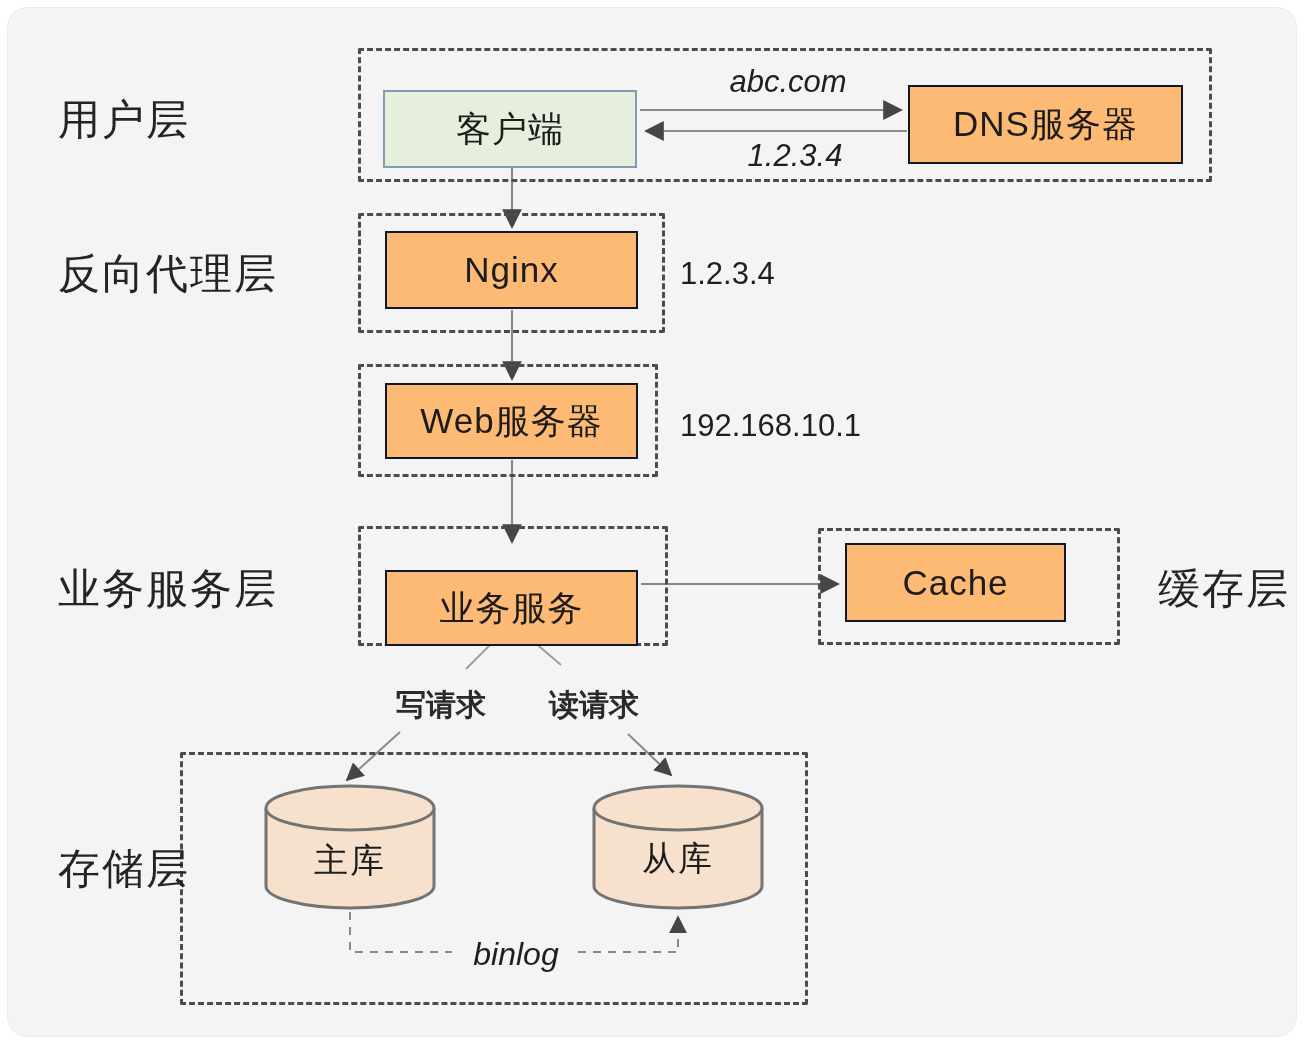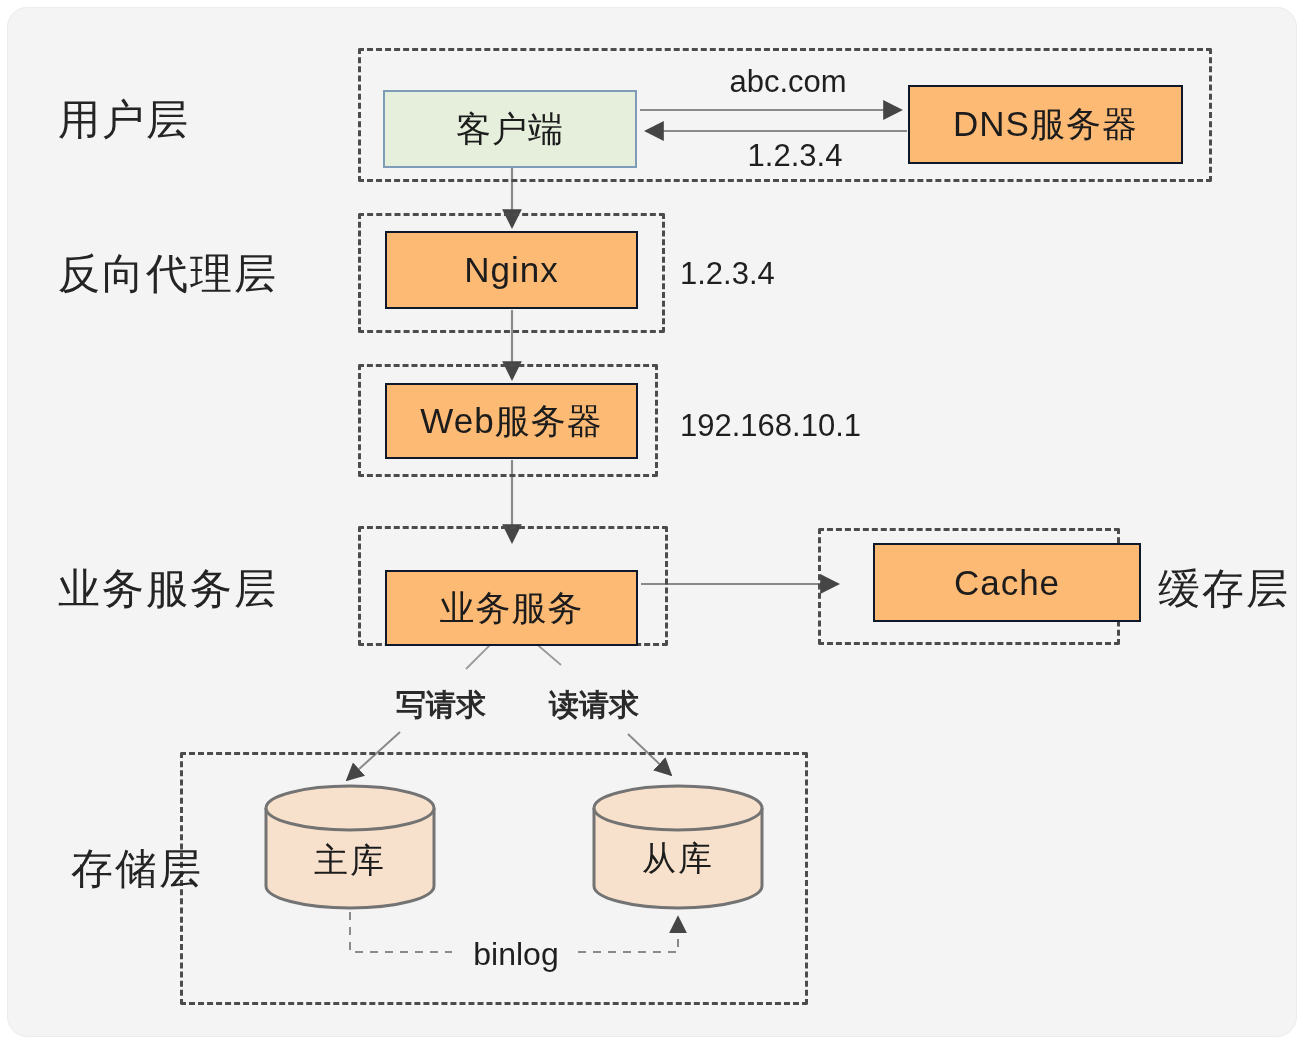--- a/index.html
+++ b/index.html
@@ -9,21 +9,21 @@
   .panel{position:absolute;left:7px;top:7px;right:7px;bottom:7px;
          background:#f4f4f5;border-radius:20px;border:1px solid #ececec;}
   .svg-layer{position:absolute;left:0;top:0;width:1304px;height:1044px;pointer-events:none;}
   .dashed-box{position:absolute;border:3px dashed #4c4c4c;border-radius:2px;box-sizing:border-box;}
   .node{position:absolute;box-sizing:border-box;display:flex;align-items:center;justify-content:center;
         font-size:35px;font-weight:500;color:#1c1c1c;letter-spacing:1px;}
   .node-yellow{background:#fdba74;border:2px solid #0f172a;}
   .node-green{background:#e5efdc;border:2px solid #7e9cb8;}
   .row-label{position:absolute;font-size:42px;font-weight:500;color:#242424;letter-spacing:2px;white-space:nowrap;}
   .annot{position:absolute;font-size:31px;font-weight:400;color:#1f1f1f;white-space:nowrap;}
-  .annot-center{transform:translateX(-50%);}
+  .annot-center{transform:translateX(-50%);font-style:italic;}
   .req-label{position:absolute;font-size:30px;font-weight:600;color:#2a2a2a;white-space:nowrap;transform:translateX(-50%);}
   .db-label{position:absolute;font-size:34px;font-weight:500;color:#1c1c1c;transform:translate(-50%,-50%);letter-spacing:2px;}
 </style>
 </head>
 <body>
 
 <div class="stage">
   <div class="panel"></div>
 
   <svg class="svg-layer" viewBox="0 0 1304 1044">
@@ -66,28 +66,28 @@
   <div class="dashed-box" style="left:358px;top:213px;width:307px;height:120px;"></div>
   <div class="dashed-box" style="left:358px;top:364px;width:300px;height:113px;"></div>
   <div class="dashed-box" style="left:358px;top:526px;width:310px;height:120px;"></div>
   <div class="dashed-box" style="left:818px;top:528px;width:302px;height:117px;"></div>
   <div class="dashed-box" style="left:180px;top:752px;width:628px;height:253px;"></div>
 
   <div class="row-label" style="left:58px;top:92px;">用户层</div>
   <div class="row-label" style="left:58px;top:246px;">反向代理层</div>
   <div class="row-label" style="left:58px;top:561px;">业务服务层</div>
   <div class="row-label" style="left:1158px;top:561px;text-align:center;">缓存层</div>
-  <div class="row-label" style="left:71px;top:841px;text-align:right;">存储层</div>
+  <div class="row-label" style="left:58px;top:841px;text-align:right;">存储层</div>
 
   <div class="node node-green" style="left:383px;top:90px;width:254px;height:78px;">客户端</div>
   <div class="node node-yellow" style="left:908px;top:85px;width:275px;height:79px;">DNS服务器</div>
   <div class="node node-yellow" style="left:385px;top:231px;width:253px;height:78px;">Nginx</div>
   <div class="node node-yellow" style="left:385px;top:383px;width:253px;height:76px;">Web服务器</div>
   <div class="node node-yellow" style="left:385px;top:546px;width:253px;height:76px;margin-top:24px;">业务服务</div>
-  <div class="node node-yellow" style="left:845px;top:543px;width:268px;height:79px;margin-left:28px;">Cache</div>
+  <div class="node node-yellow" style="left:845px;top:543px;width:221px;height:79px;">Cache</div>
 
   <div class="db-label" style="left:350px;top:861px;">主库</div>
   <div class="db-label" style="left:678px;top:859px;">从库</div>
 
   <div class="annot annot-center" style="left:788px;top:64px;">abc.com</div>
   <div class="annot annot-center" style="left:795px;top:138px;">1.2.3.4</div>
   <div class="annot" style="left:680px;top:256px;">1.2.3.4</div>
   <div class="annot" style="left:680px;top:408px;">192.168.10.1</div>
   <div class="req-label" style="left:441px;top:685px;">写请求</div>
   <div class="req-label" style="left:594px;top:685px;">读请求</div>

